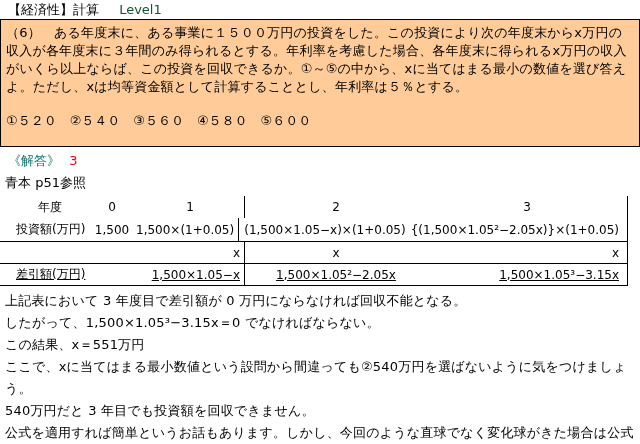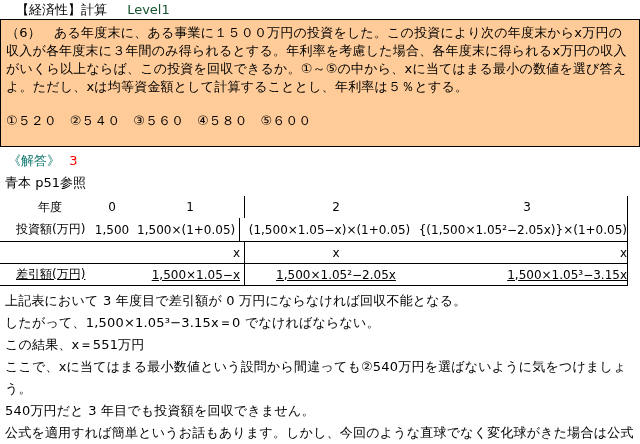--- a/index.html
+++ b/index.html
@@ -3,21 +3,21 @@
 <meta charset="utf-8">
 <style>
   * { margin:0; padding:0; box-sizing:border-box; }
   html,body { background:#fff; }
   body {
     width:640px; height:444px; overflow:hidden;
     font-family:"DejaVu Sans", sans-serif;
     font-size:13px; color:#000;
   }
   .title-line { padding:3px 0 0 8px; height:17px; line-height:14px; white-space:nowrap; }
-  .title-main { color:#000;margin-left:8px; }
+  .title-main { color:#000; }
   .title-level { color:#14532d; margin-left:16px; }
 
   .question-box {
     margin-top:2px; width:640px; height:128px;
     background:#FFCC99; border:1px solid #000;
     padding:4px 6px 2px 5px;
   }
   .question-text { line-height:18px; letter-spacing:0.2px; }
   .question-options { margin-top:16px; line-height:18px; white-space:nowrap; }
 
@@ -28,21 +28,21 @@
   .reference-line { margin:4px 0 0 5px; height:18px; line-height:16px; }
 
   .invest-table { width:628px; margin-top:3px; font-size:12px; }
   .trow { display:flex; align-items:stretch; }
   .sec1 { width:245px; display:flex; align-items:center; border-right:1px solid #000; }
   .c-label { width:88px; padding-left:16px; white-space:nowrap; }
   .c0 { width:48px; text-align:center; }
   .c1 { flex:1; text-align:right; padding-right:4px; white-space:nowrap; }
   .c2 { width:182px; display:flex; align-items:center; justify-content:center; white-space:nowrap; }
   .c3 { flex:1; display:flex; align-items:center; justify-content:flex-end;
-        border-right:1px solid #000; white-space:nowrap; }
+        padding-right:8px; border-right:1px solid #000; white-space:nowrap; }
   .trow-head { height:22px; }
   .trow-head .c-label { text-align:center; padding-left:12px; }
   .trow-head .c1 { text-align:center; padding-right:0; }
   .trow-head .c3 { justify-content:center; padding-right:0; }
   .trow-invest { height:24px; border-bottom:1px solid #000; }
   .trow-income { height:22px; border-bottom:1px solid #000; }
   .trow-diff   { height:22px; border-bottom:1px solid #000;text-decoration:underline; }
 
   .explanation { margin-top:4px; padding:0 6px 0 5px; }
   .exp-line { line-height:22px; letter-spacing:0.2px; }

